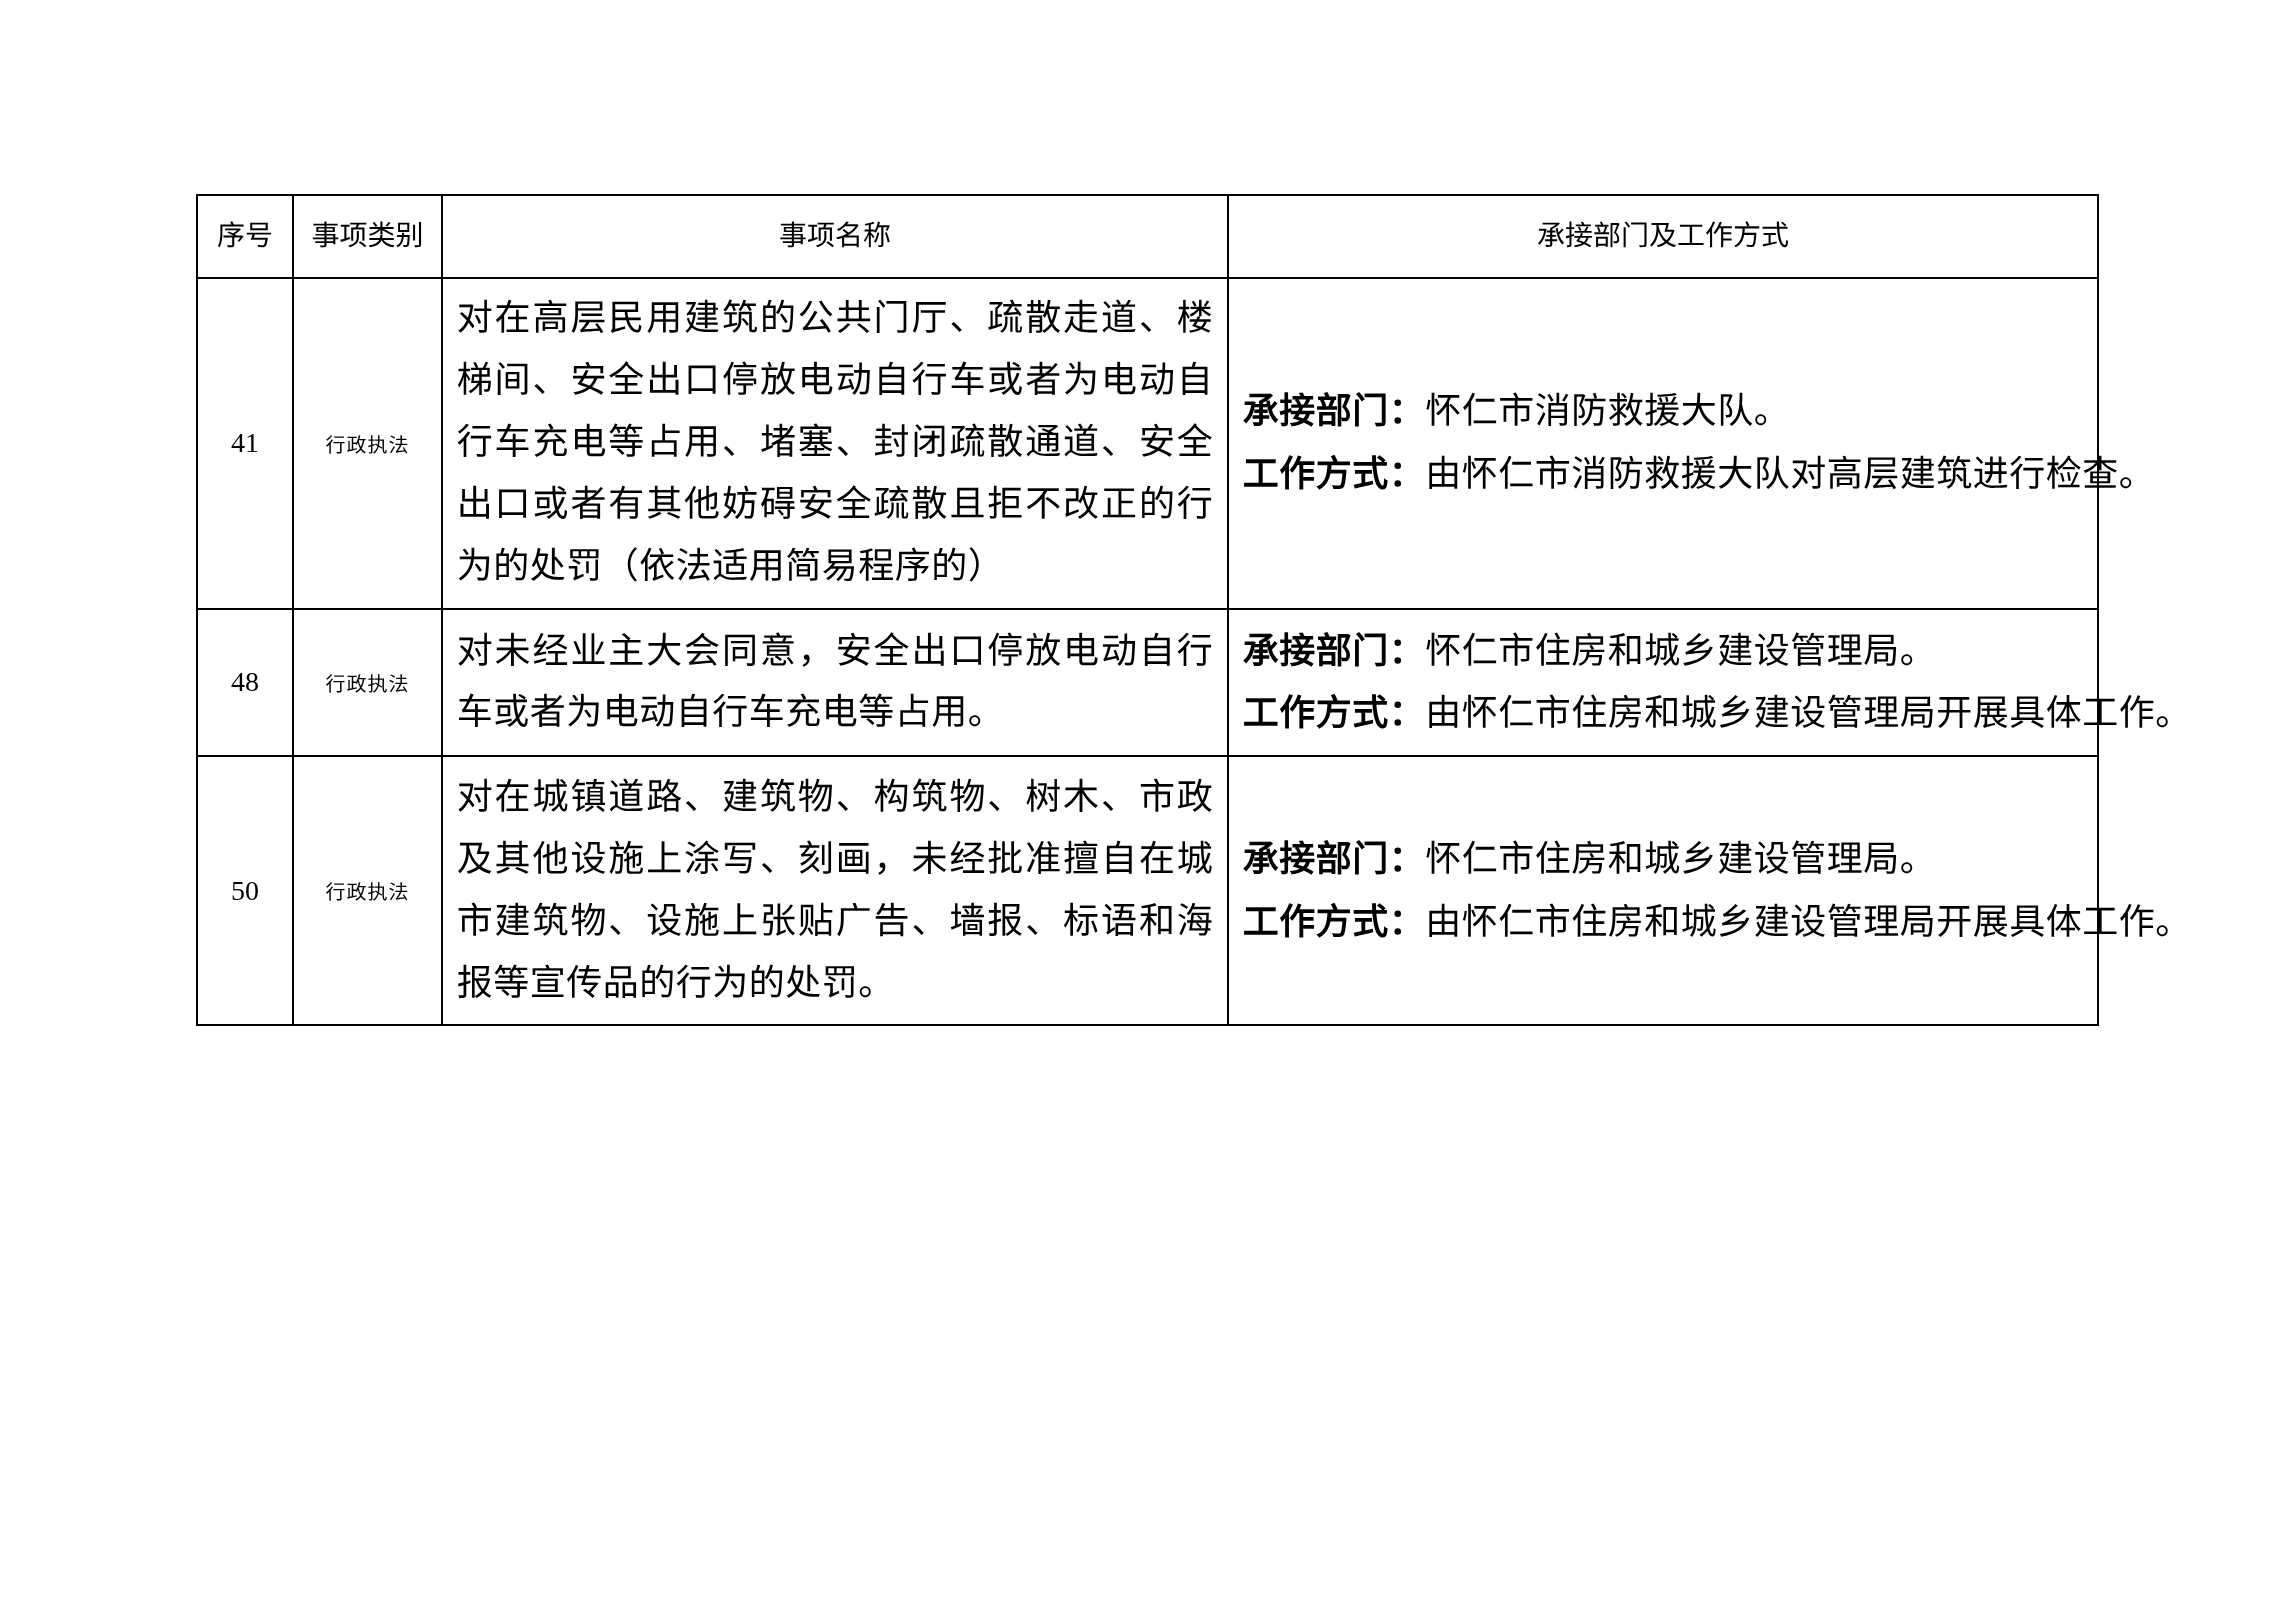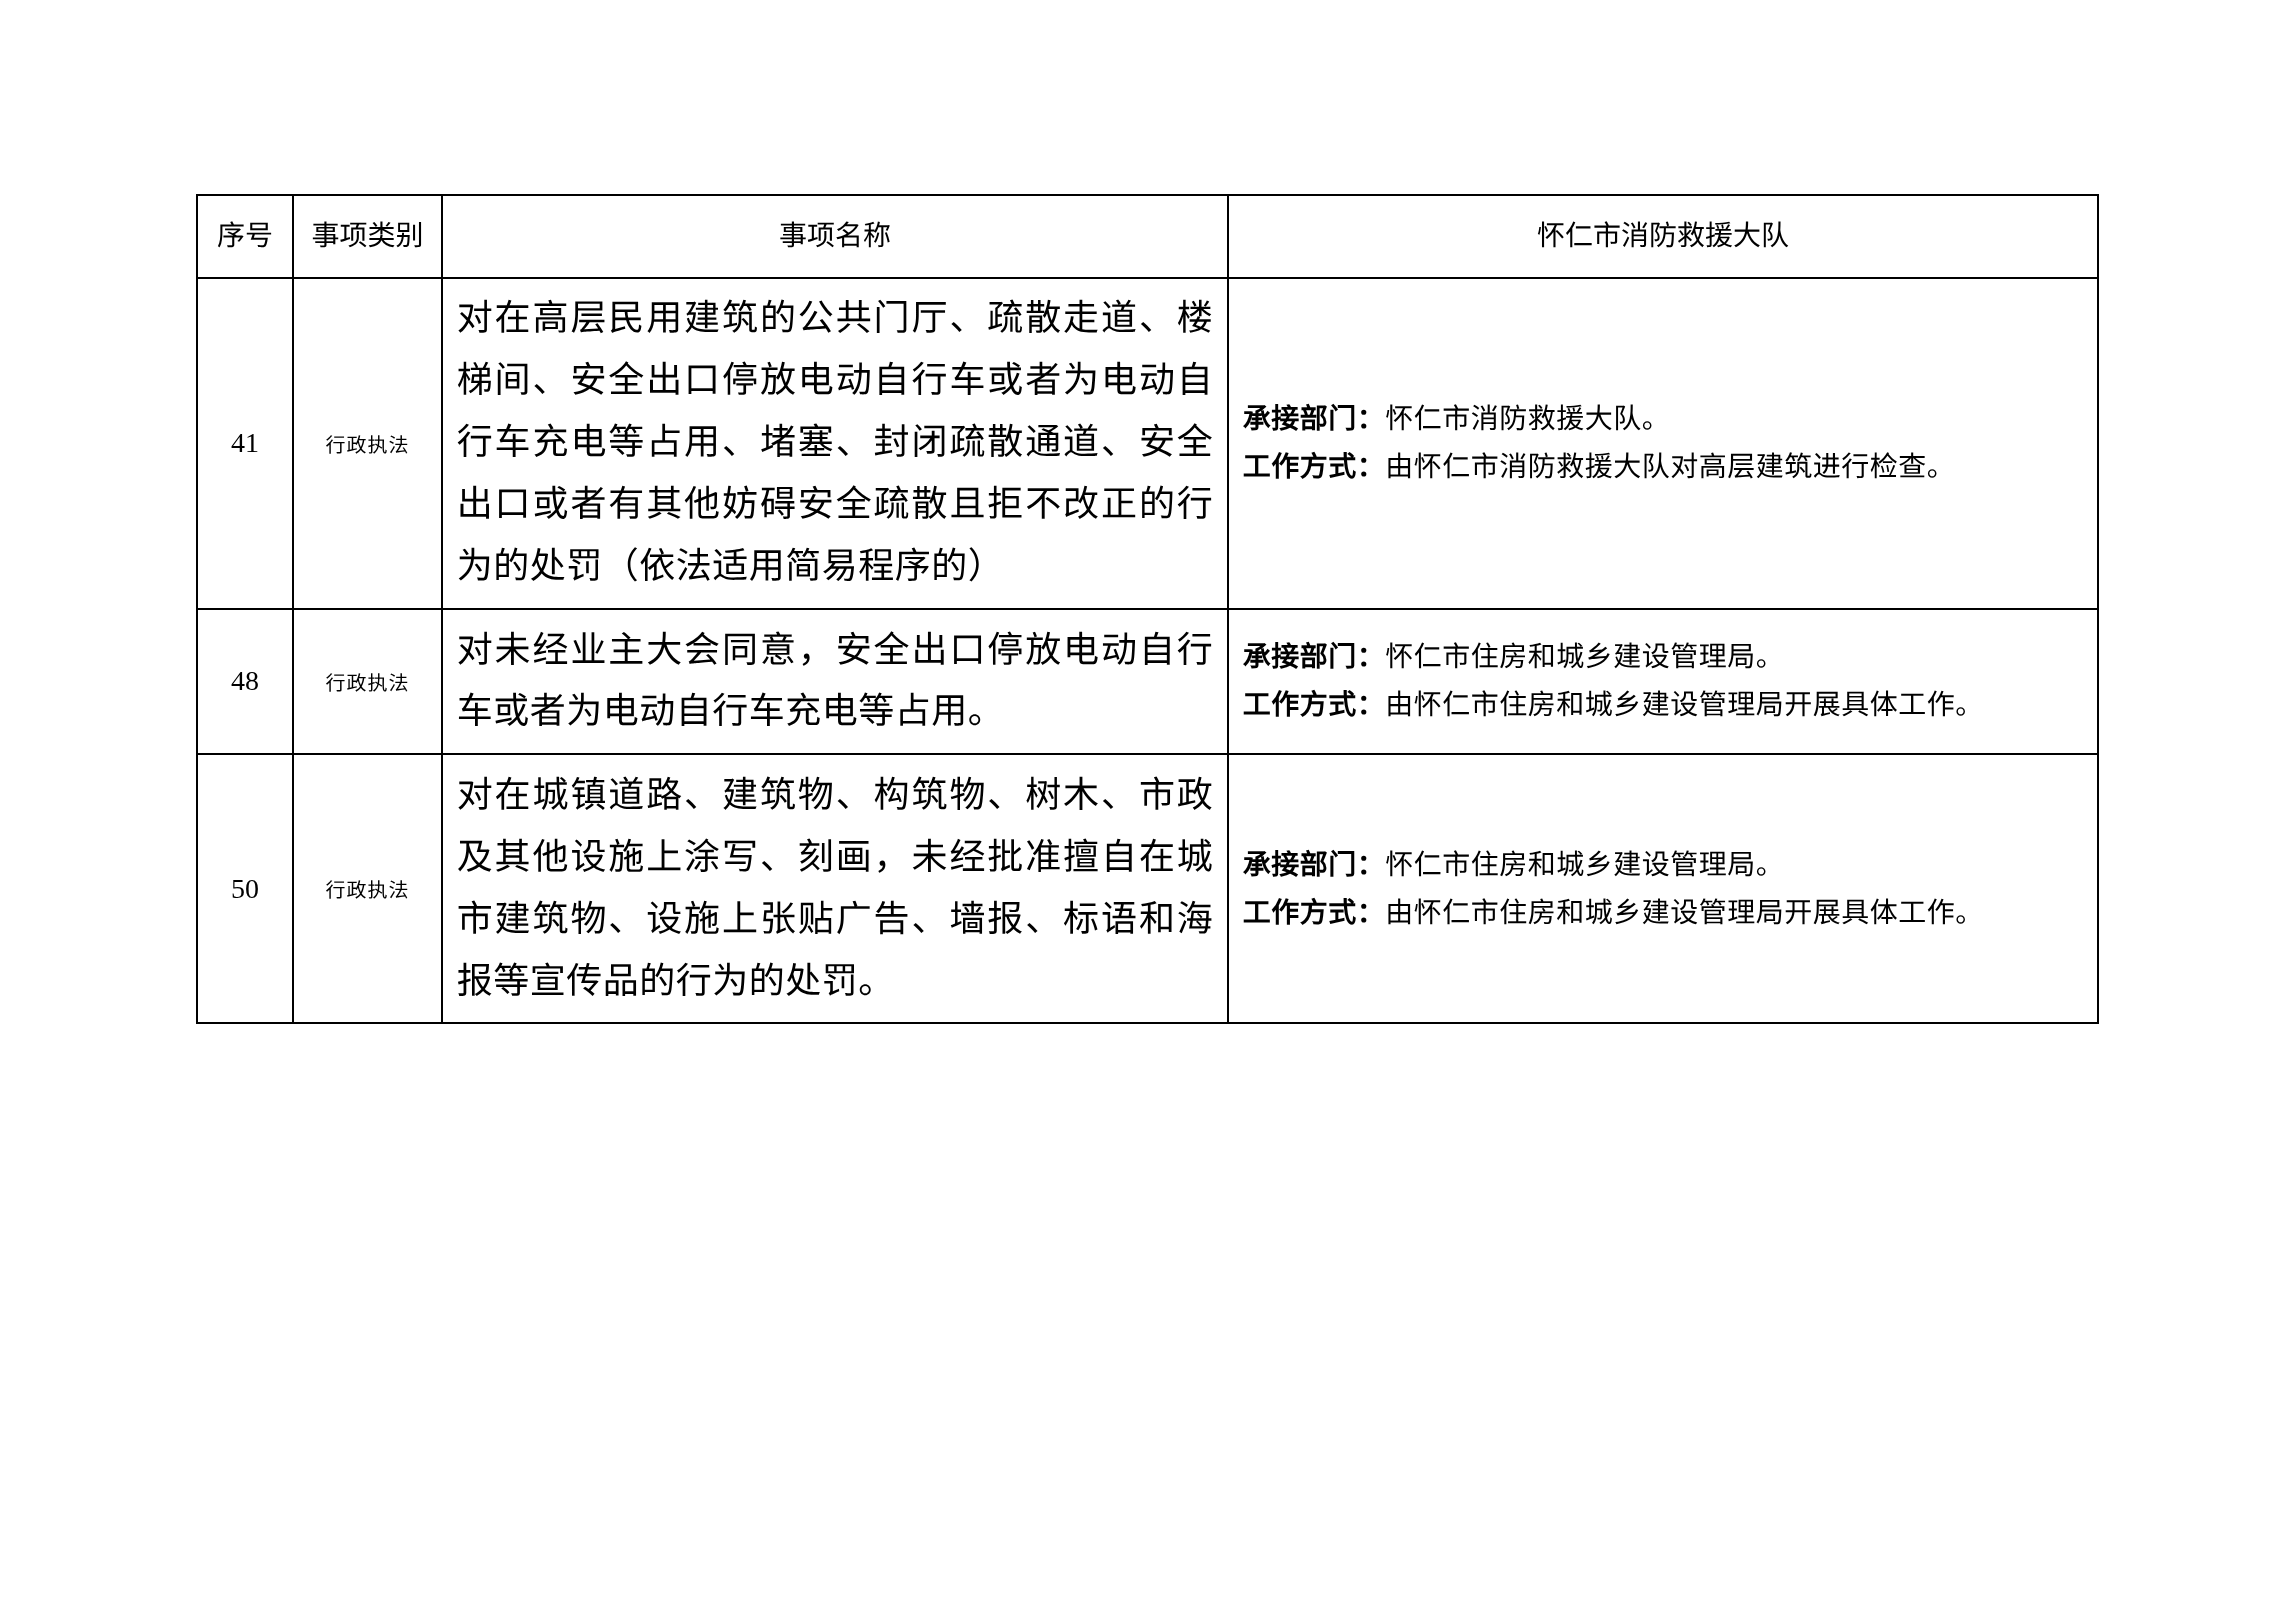--- a/index.html
+++ b/index.html
@@ -64,21 +64,21 @@
   }
   td.name {
     font-size: 36px;
     line-height: 1.72;
     text-align: justify;
     text-justify: inter-ideograph;
     letter-spacing: 0.5px;
     padding: 15.7px 15.7px 15.7px 17.6px;
   }
   td.dept {
-    font-size: 28px;
+    font-size: 36px;
     line-height: 1.72;
     padding: 15.7px 15.7px 15.7px 19.6px;
     letter-spacing: 0.5px;
   }
   .dept-line {
     display: block;
     white-space: nowrap;
   }
   .dept-label {
     font-weight: bold;
@@ -110,21 +110,21 @@
         <col class="c-seq">
         <col class="c-cat">
         <col class="c-name">
         <col class="c-dept">
       </colgroup>
       <thead>
         <tr>
           <td>序号</td>
           <td>事项类别</td>
           <td>事项名称</td>
-          <td>怀仁市消防救援大队</td>
+          <td>承接部门及工作方式</td>
         </tr>
       </thead>
       <tbody>
 
         <tr>
           <td class="seq">41</td>
           <td class="cat">行政执法</td>
           <td class="name">对在高层民用建筑的公共门厅、疏散走道、楼梯间、安全出口停放电动自行车或者为电动自行车充电等占用、堵塞、封闭疏散通道、安全出口或者有其他妨碍安全疏散且拒不改正的行为的处罚（依法适用简易程序的）</td>
           <td class="dept">
             <span class="dept-line"><span class="dept-label">承接部门：</span><span class="dept-val">怀仁市消防救援大队。</span></span>

